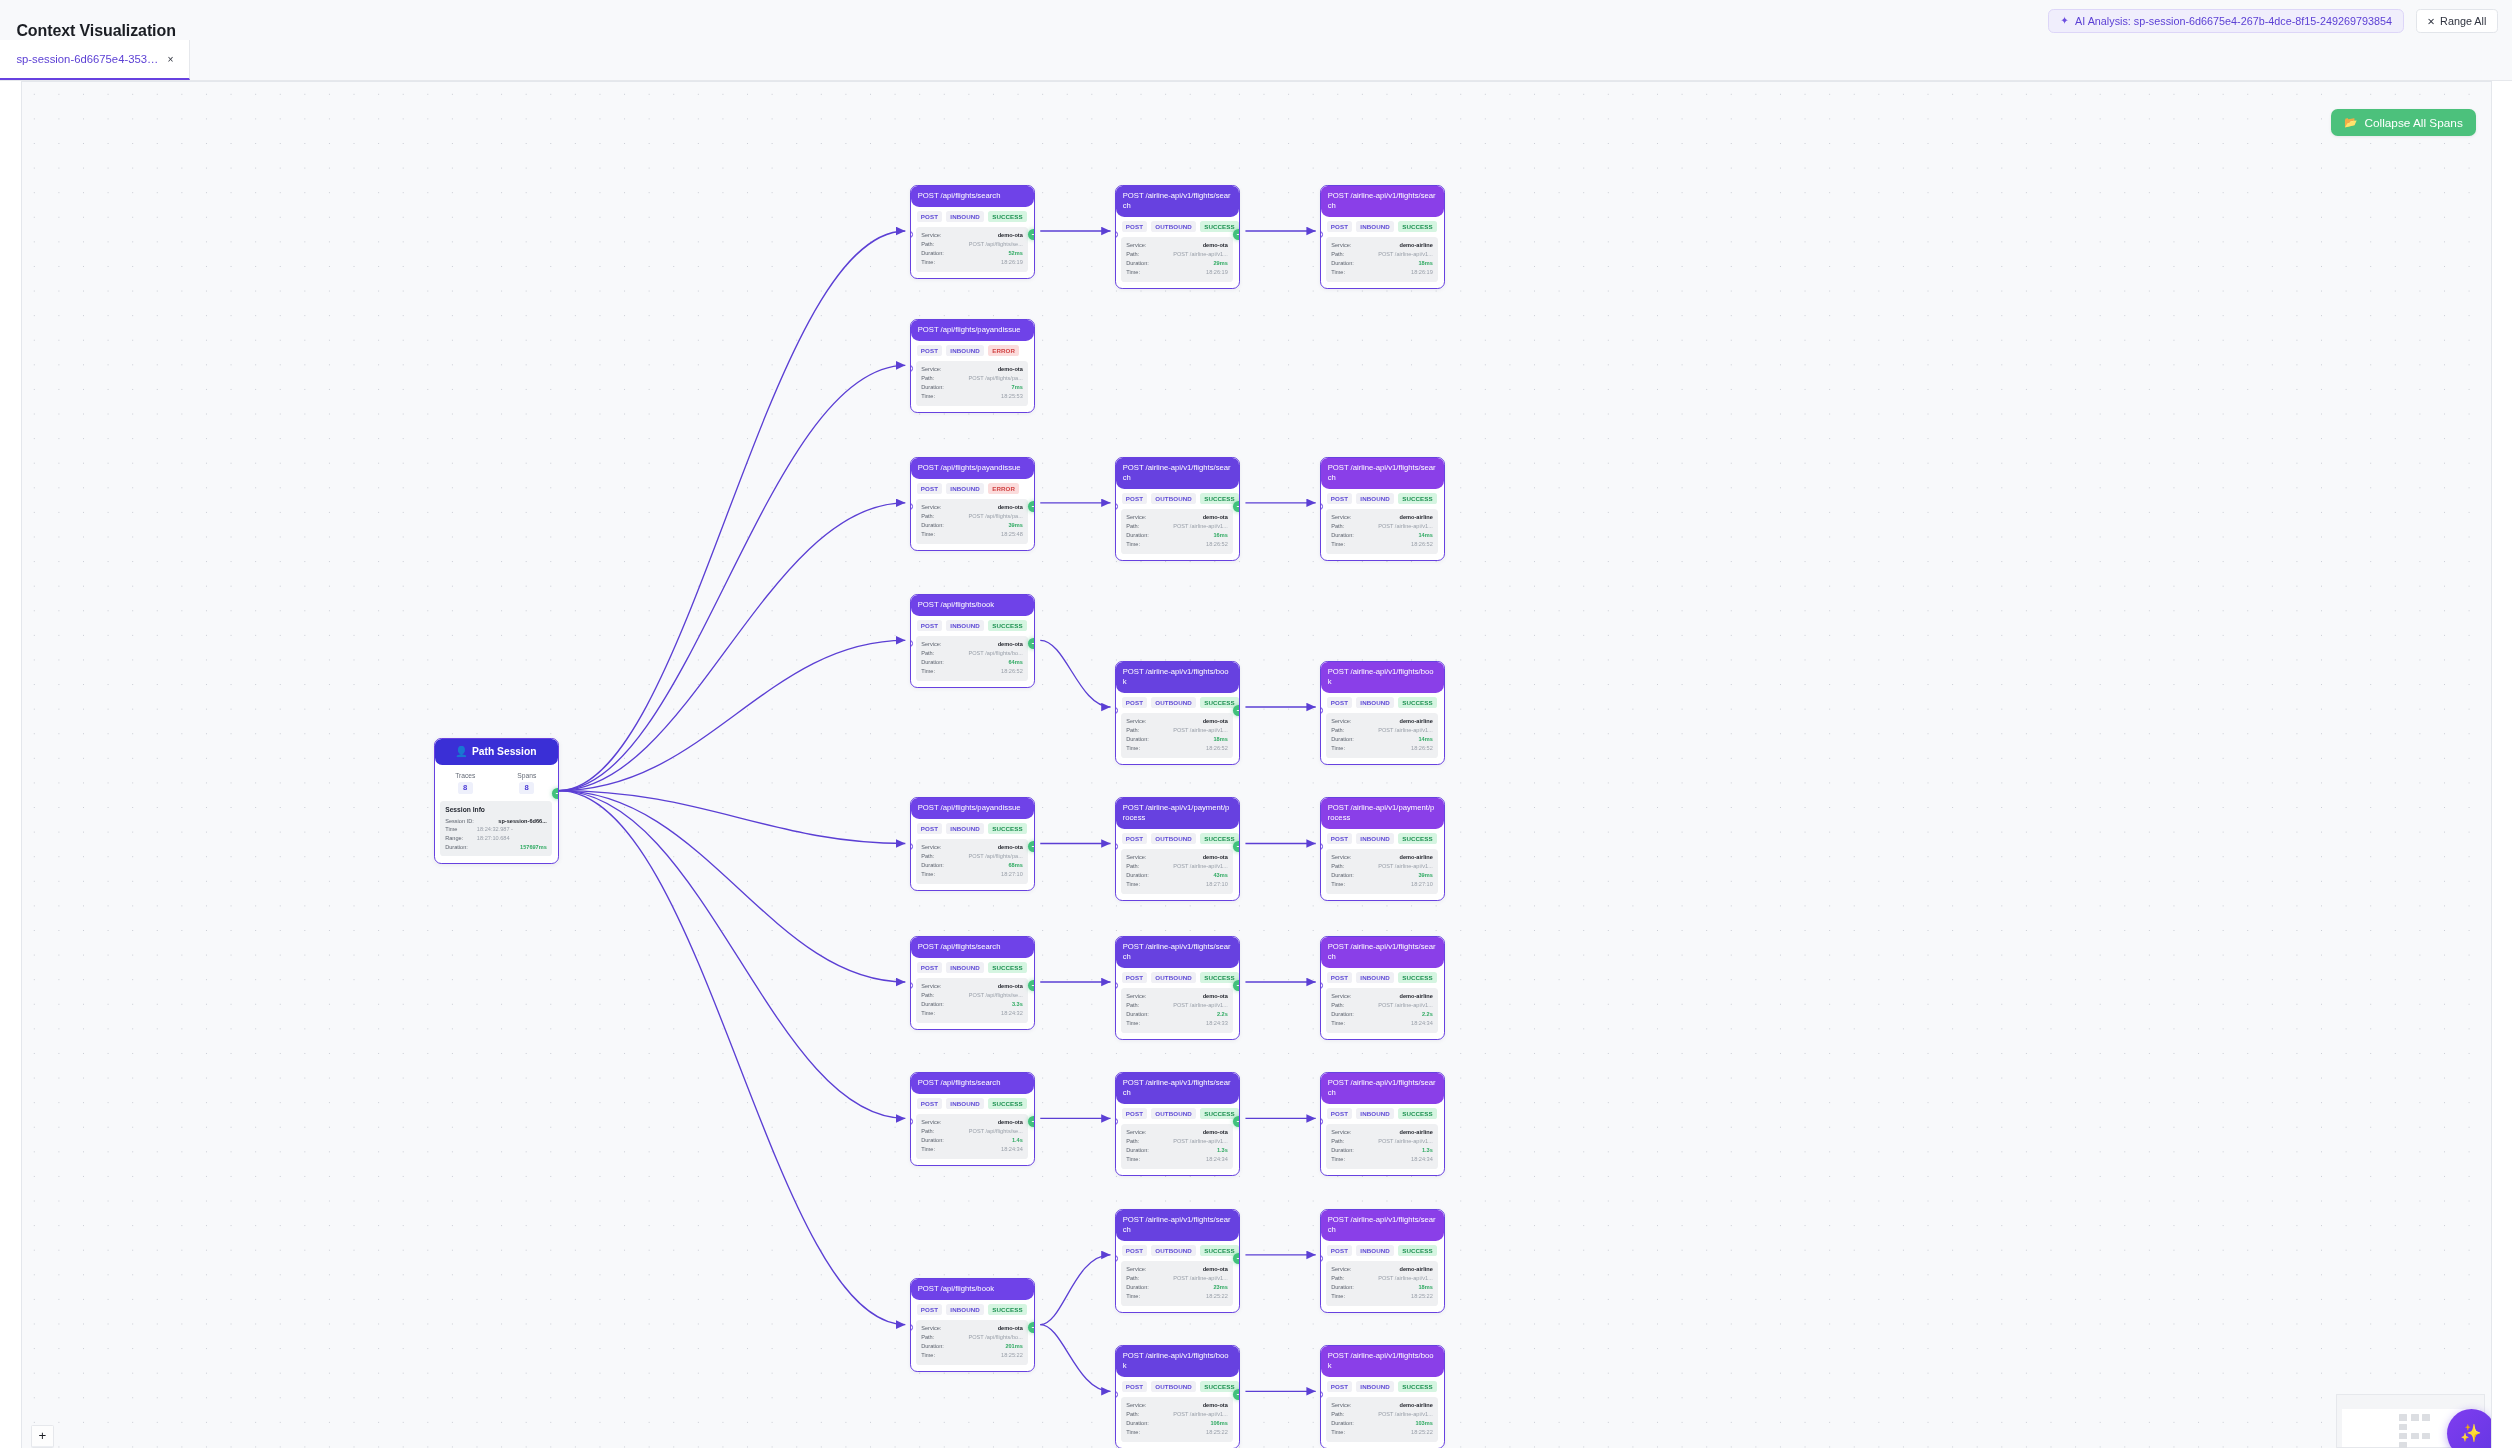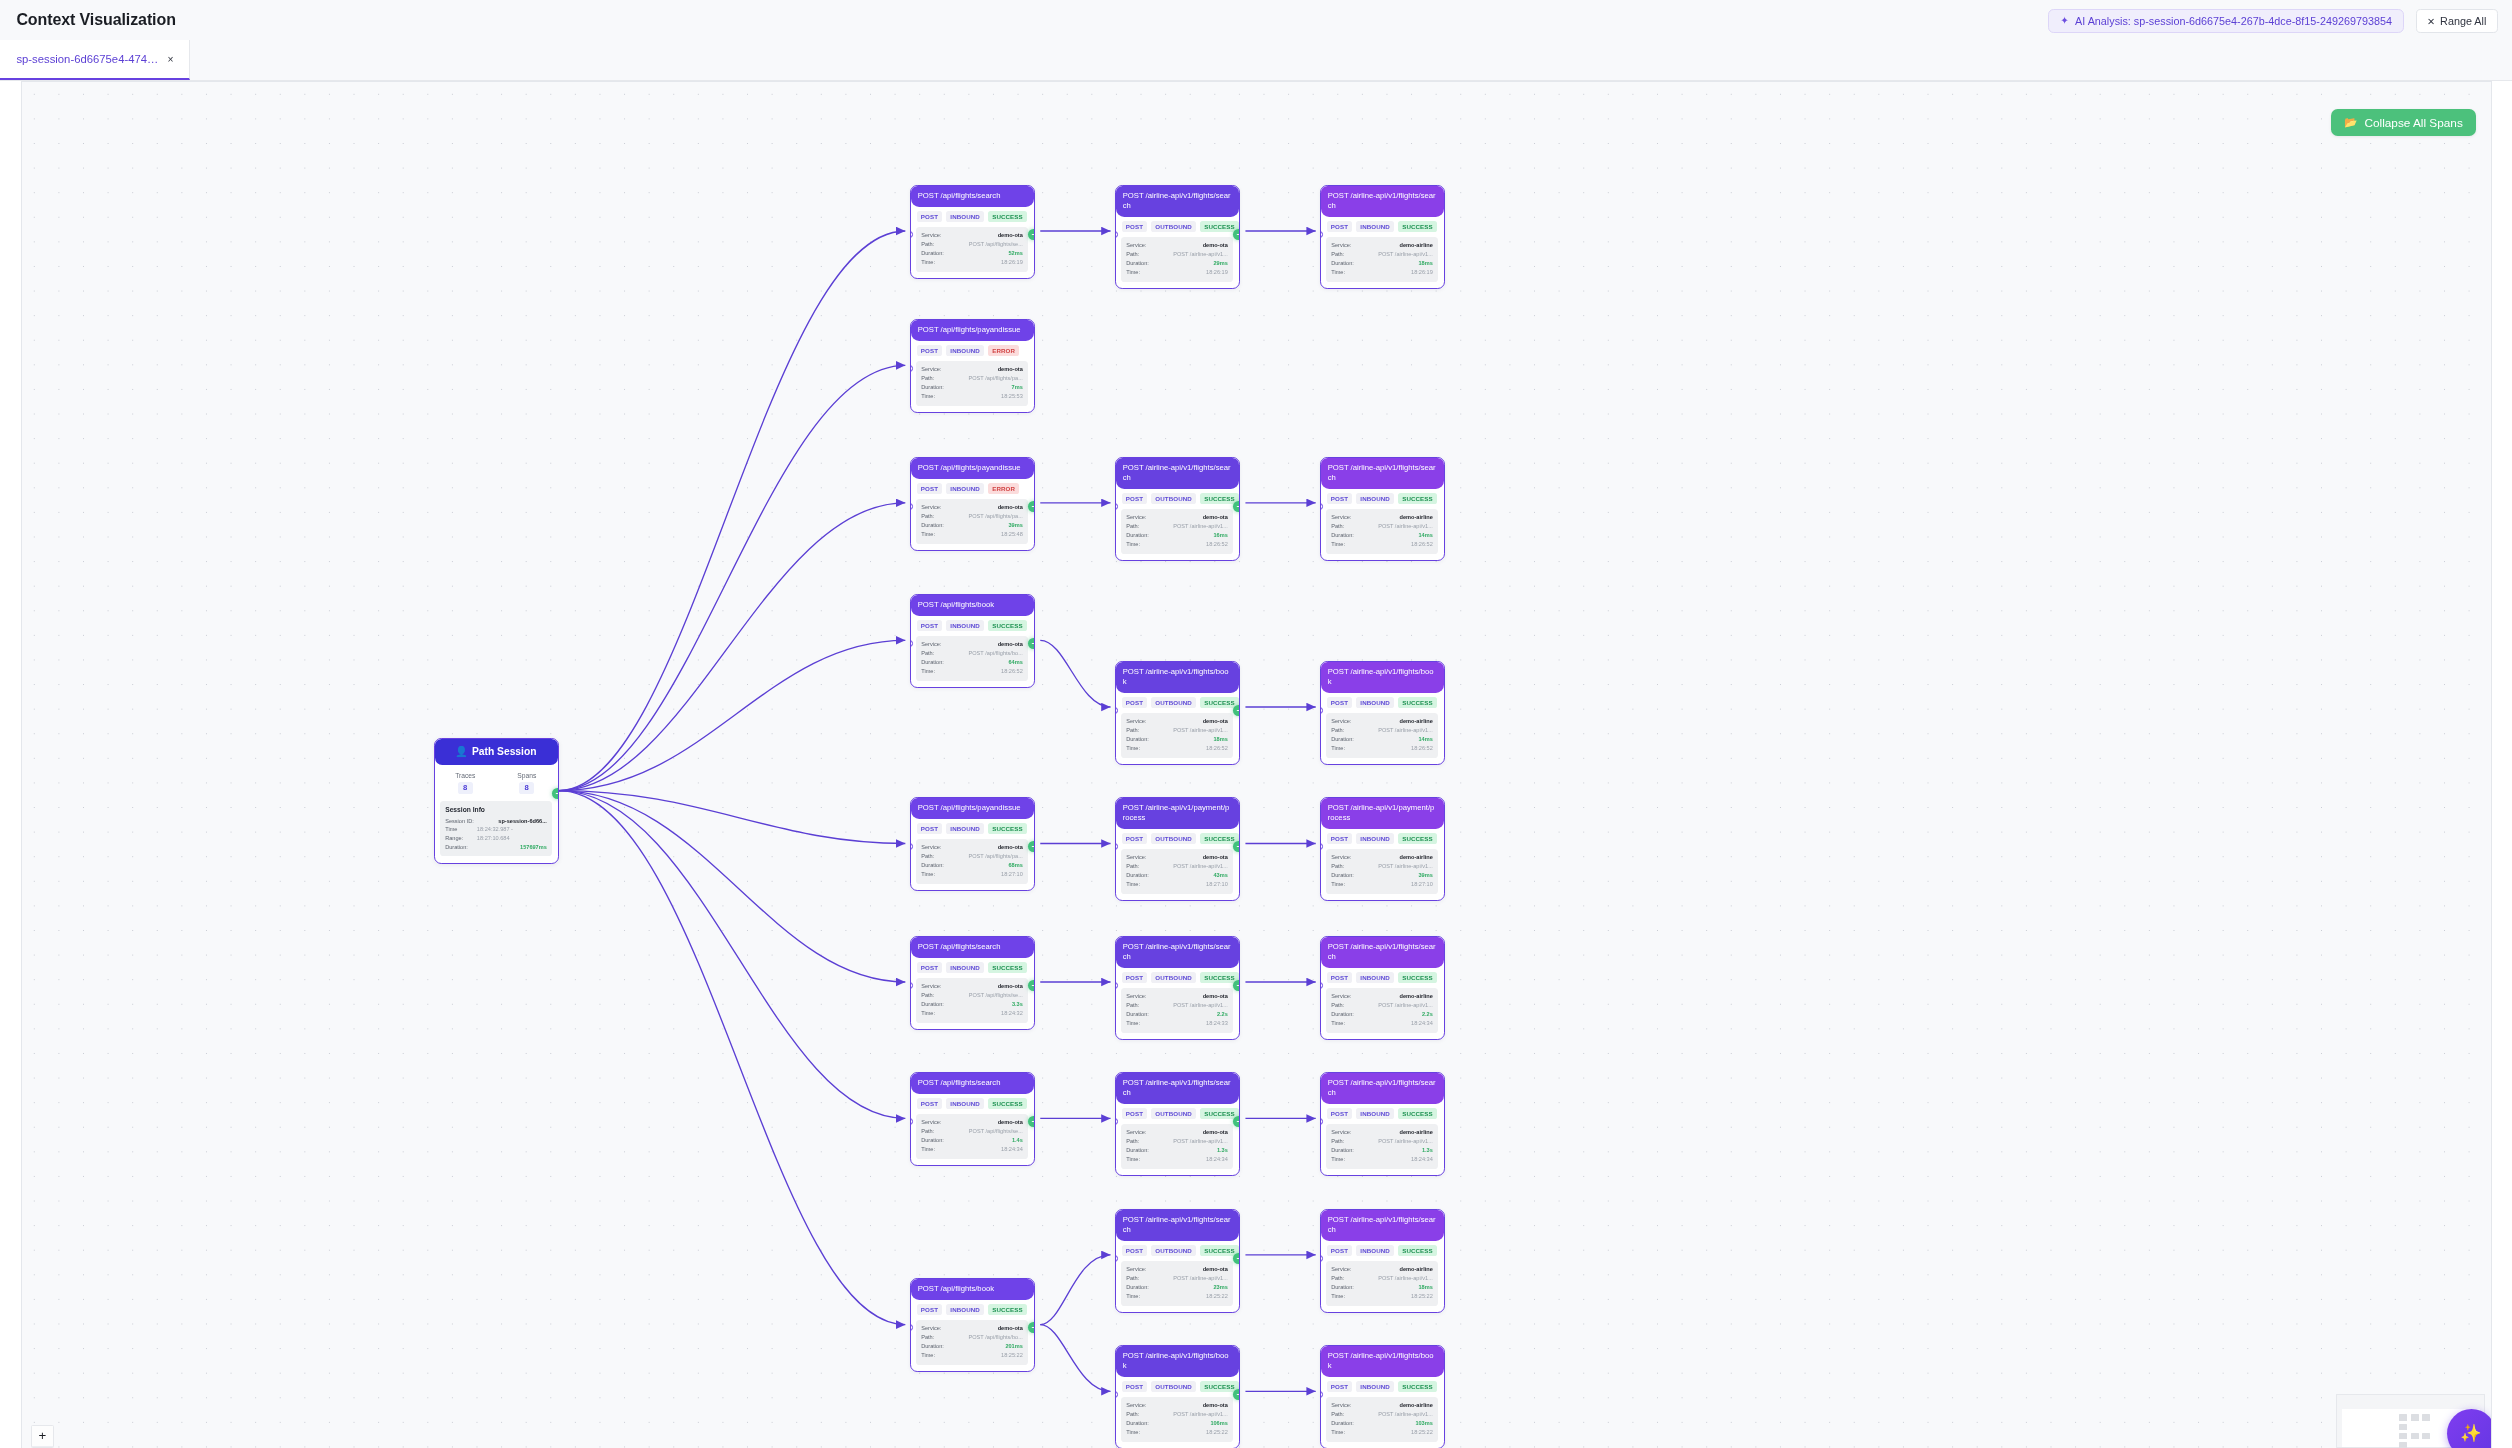--- a/index.html
+++ b/index.html
@@ -8,21 +8,21 @@
     font-family: "Liberation Sans", sans-serif;
     background: #ffffff;
     overflow: hidden;
   }
 
   
   .app-header {
     position: absolute; top: 0; left: 0;
     width: 2512px; height: 40px;
     background: #f8f9fb;
-    display: flex; align-items: center;
+    display: flex; align-items: flex-end;
   }
   .page-title {
     margin-left: 16.4px;
     font-size: 16px; font-weight: 700; color: #1a1d23;
     letter-spacing: -0.1px;
   }
   .header-right {
     position: absolute; right: 14.4px; top: 9.2px;
     display: flex; align-items: center; gap: 11.3px;
   }
@@ -258,21 +258,21 @@
     </div>
     <div class="close-all-btn">
       <span class="x">✕</span>
       <span>Range All</span>
     </div>
   </div>
 </div>
 
 <div class="tab-bar">
   <div class="tab">
-    <span>sp-session-6d6675e4-474…</span>
+    <span>sp-session-6d6675e4-353…</span>
     <span class="tab-close">×</span>
   </div>
 </div>
 
 <div class="canvas">
 
   <svg class="edges" viewBox="0 0 4817 2666">
     <defs>
       <marker id="arrow" markerWidth="9" markerHeight="9" refX="7" refY="3.2" orient="auto">
         <path d="M0,0 L7,3.2 L0,6.4 z" fill="#5b3fd4"></path>

